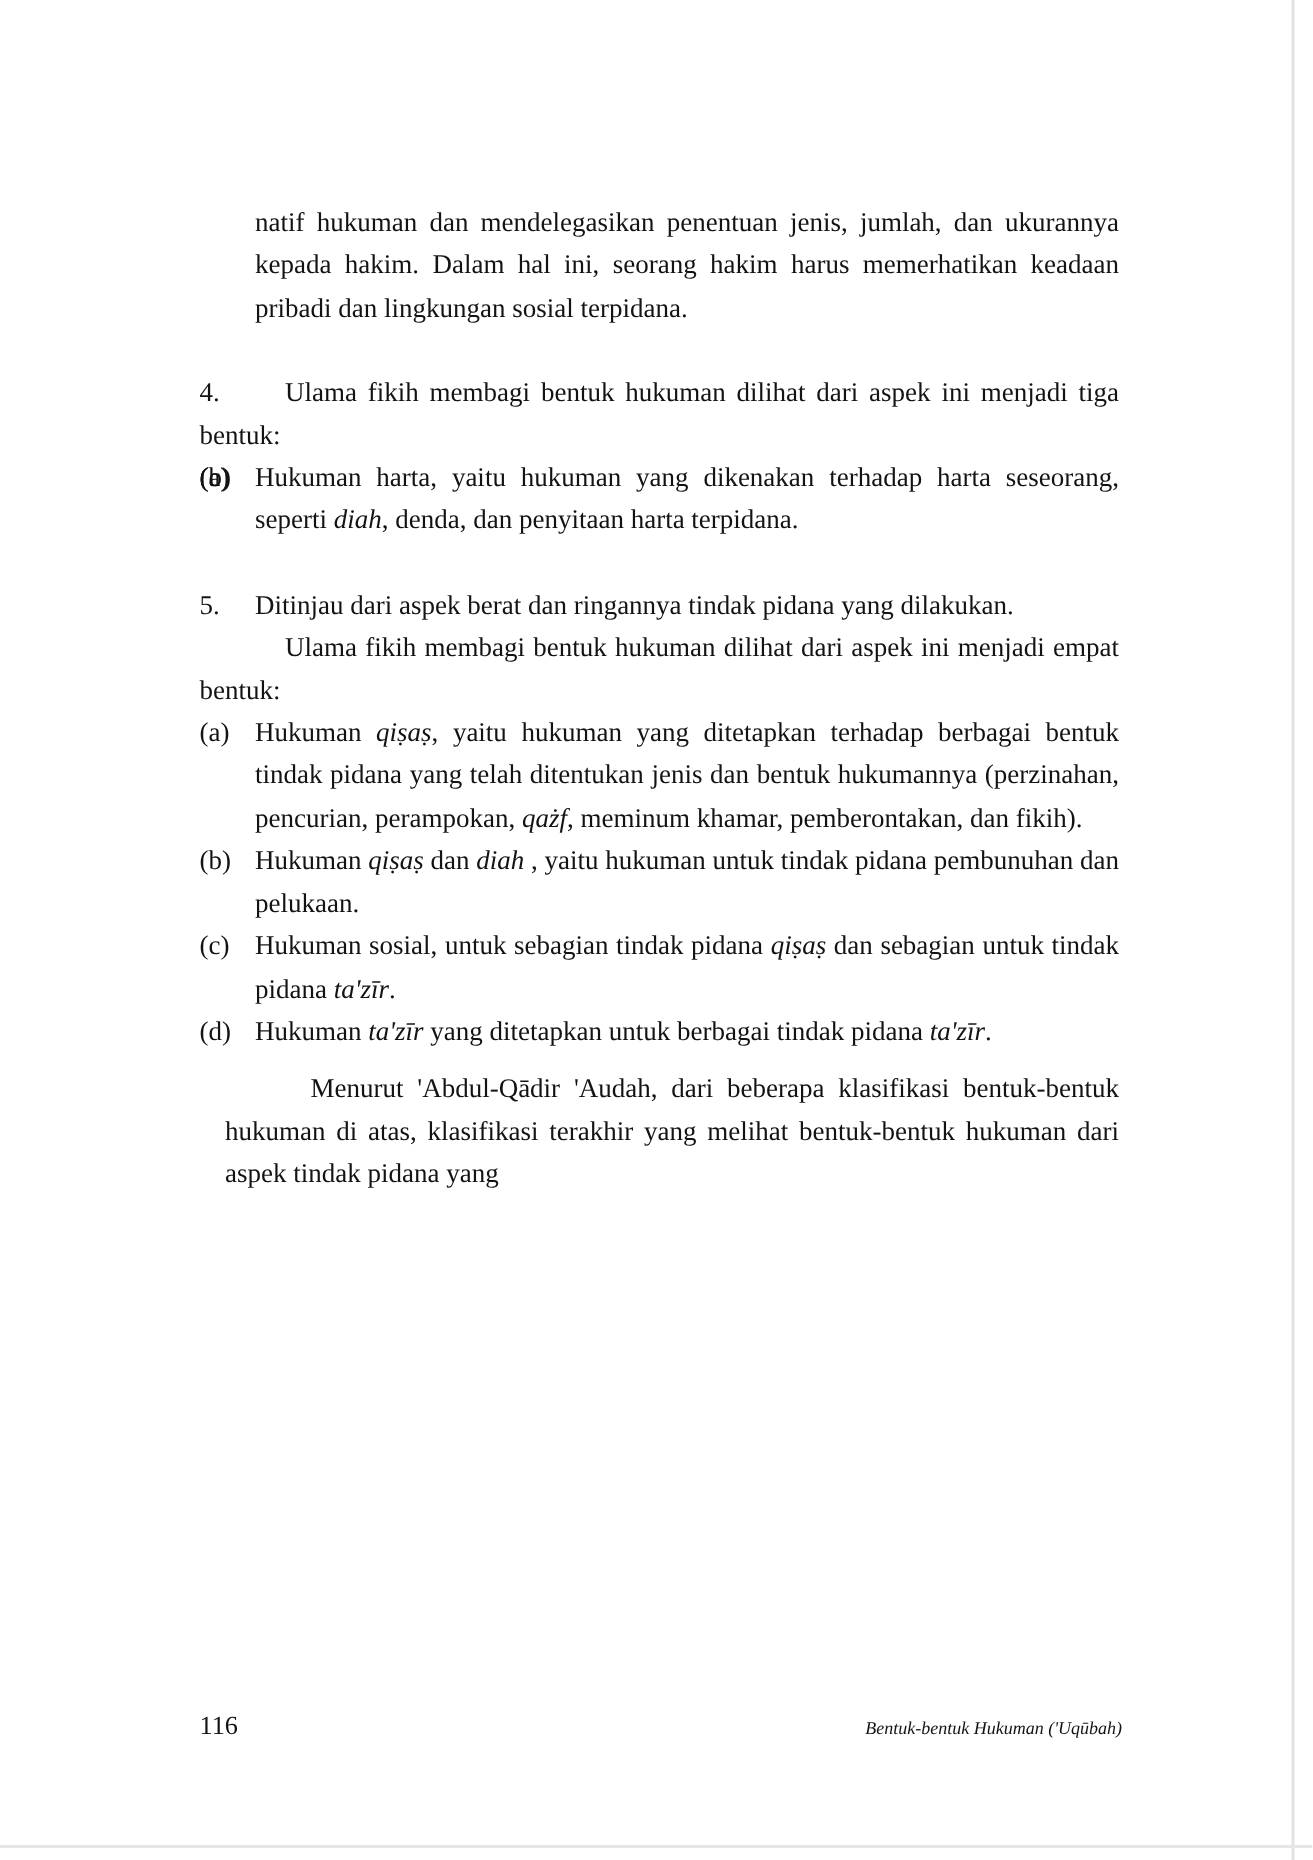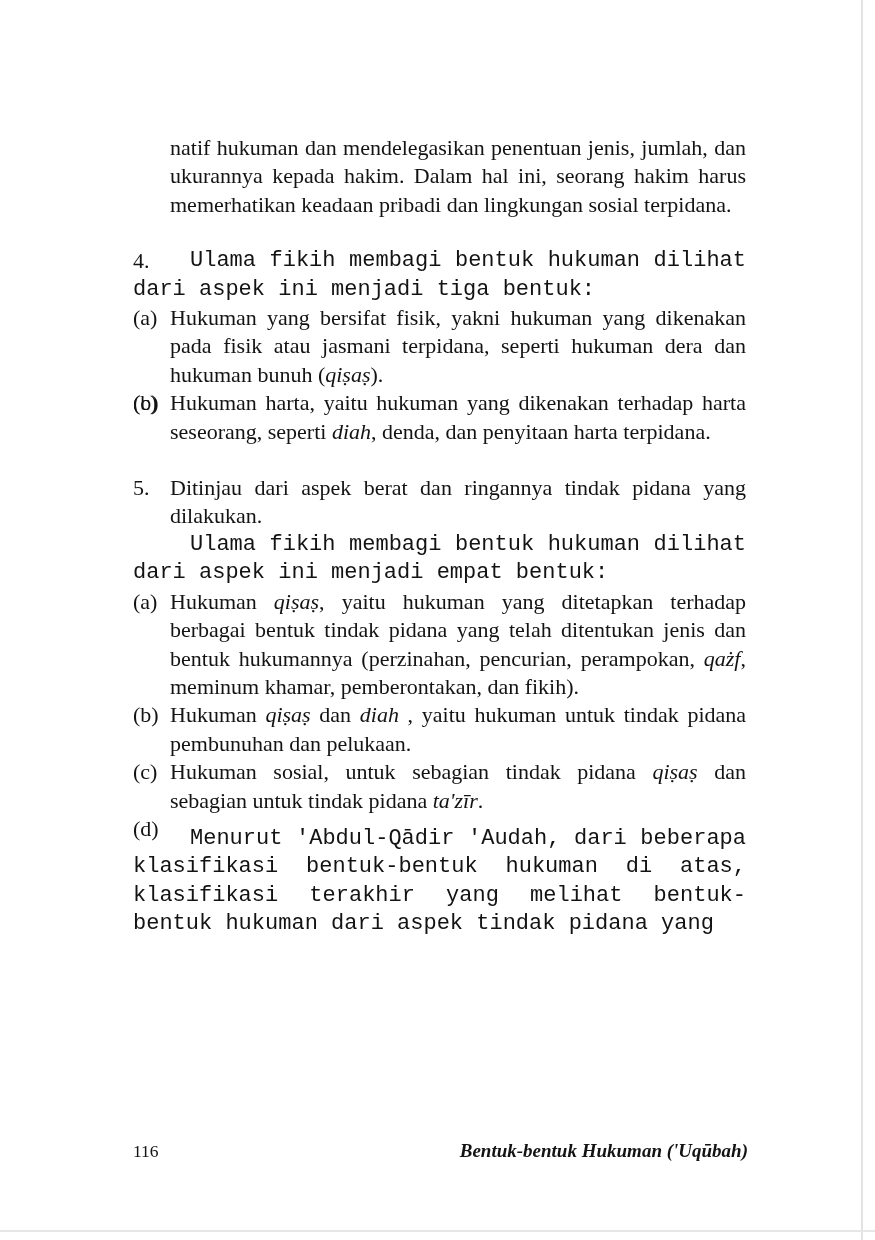--- a/index.html
+++ b/index.html
@@ -31,82 +31,82 @@
     height: 2px;
     background: #e6e6e6;
   }
   .content {
     position: absolute;
     left: 133px;
     top: 134px;
     width: 613px;
   }
   .block {
-    font-size: 22px;
+    font-size: 18px;
     line-height: 28.4px;
     text-align: justify;
   }
   .block em {
     font-style: italic;
   }
   
   .cont-indent { margin-left: 37px; }
   
-  .indent-first { text-indent: 57px; font-family: Liberation Mono, monospace; }
+  .indent-first { text-indent: 57px; }
   
   .numbered, .lettered {
     position: relative;
     padding-left: 37px;
   }
   .marker {
     position: absolute;
     left: 0;
     top: 0;
     width: 37px;
     text-align: left;
   }
   .space-before { margin-top: 28px; }
-  .space-before-small { margin-top: 10px; }
+  .space-before-small { margin-top: 10px; margin-left: 17px; }
 
   .footer {
     position: absolute;
     left: 133px;
     top: 1140px;
     width: 615px;
     display: flex;
     justify-content: space-between;
     align-items: baseline;
   }
   .page-number {
     font-size: 17.5px;
   }
   .running-title {
     font-style: italic;
-    font-weight: bold;
-    font-size: 19px;
+    font-weight: normal;
+    font-size: 12px;
   }
 </style>
 </head>
 <body>
 
 <div class="scan-edge-right"></div>
 <div class="scan-edge-bottom"></div>
 
 <main class="content" id="content">
     <div class="block paragraph cont-indent"><span><span>natif hukuman dan mendelegasikan penentuan jenis, jumlah, dan ukurannya kepada hakim. Dalam hal ini, seorang hakim harus memerhatikan keadaan pribadi dan lingkungan sosial terpidana.</span></span></div>
     <div class="block numbered space-before"><span class="marker">4.</span></div>
     <div class="block paragraph indent-first"><span><span>Ulama fikih membagi bentuk hukuman dilihat dari aspek ini menjadi tiga bentuk:</span></span></div>
-    <div class="block lettered"><span class="marker">(a)</span><span><span>Hukuman yang bersifat fisik, yakni hukuman yang dikenakan pada fisik atau jasmani terpidana, seperti hukuman dera dan hukuman bunuh (</span><em>qiṣaṣ</em><span>).</span></span></div>
+    <div class="block lettered"><span class="marker">(a)</span></div>
     <div class="block lettered"><span class="marker">(b)</span></div>
     <div class="block lettered"><span class="marker">(c)</span><span><span>Hukuman harta, yaitu hukuman yang dikenakan terhadap harta seseorang, seperti </span><em>diah</em><span>, denda, dan penyitaan harta terpidana.</span></span></div>
     <div class="block numbered space-before"><span class="marker">5.</span><span><span>Ditinjau dari aspek berat dan ringannya tindak pidana yang dilakukan.</span></span></div>
     <div class="block paragraph indent-first"><span><span>Ulama fikih membagi bentuk hukuman dilihat dari aspek ini menjadi empat bentuk:</span></span></div>
     <div class="block lettered"><span class="marker">(a)</span><span><span>Hukuman </span><em>qiṣaṣ</em><span>, yaitu hukuman yang ditetapkan terhadap berbagai bentuk tindak pidana yang telah ditentukan jenis dan bentuk hukumannya (perzinahan, pencurian, perampokan, </span><em>qażf</em><span>, meminum khamar, pemberontakan, dan fikih).</span></span></div>
     <div class="block lettered"><span class="marker">(b)</span><span><span>Hukuman </span><em>qiṣaṣ</em><span> dan </span><em>diah</em><span> , yaitu hukuman untuk tindak pidana pembunuhan dan pelukaan.</span></span></div>
     <div class="block lettered"><span class="marker">(c)</span><span><span>Hukuman sosial, untuk sebagian tindak pidana </span><em>qiṣaṣ</em><span> dan sebagian untuk tindak pidana </span><em>ta'zīr</em><span>.</span></span></div>
-    <div class="block lettered"><span class="marker">(d)</span></div>
+    <div class="block lettered"><span class="marker">(d)</span><span><span>Hukuman </span><em>ta'zīr</em><span> yang ditetapkan untuk berbagai tindak pidana </span><em>ta'zīr</em><span>.</span></span></div>
     <div class="block paragraph indent-first space-before-small"><span><span>Menurut 'Abdul-Qādir 'Audah, dari beberapa klasifikasi bentuk-bentuk hukuman di atas, klasifikasi terakhir yang melihat bentuk-bentuk hukuman dari aspek tindak pidana yang</span></span></div>
   </main>
 
 <footer class="footer">
   <span class="page-number">116</span>
   <span class="running-title">Bentuk-bentuk Hukuman ('Uqūbah)</span>
 </footer>
 
 </body></html>

